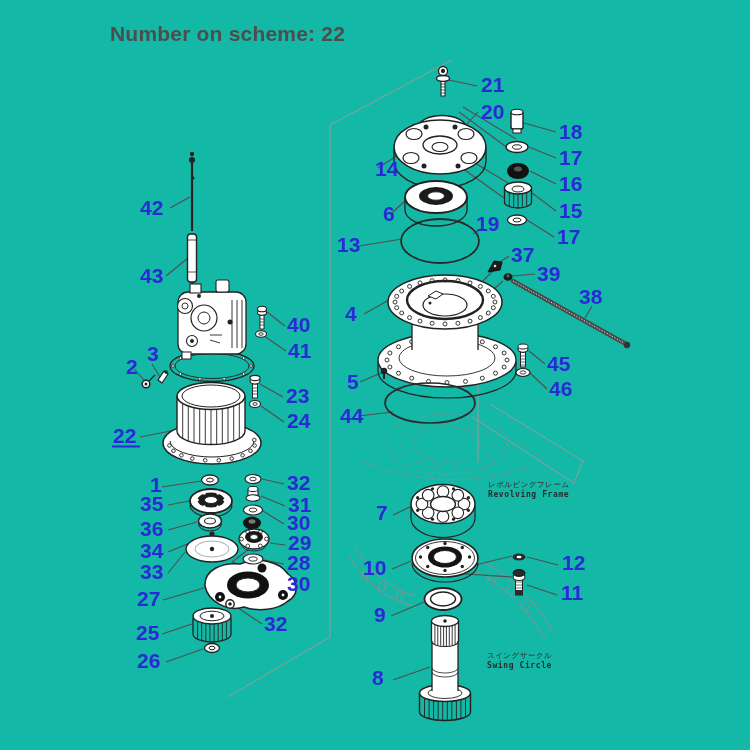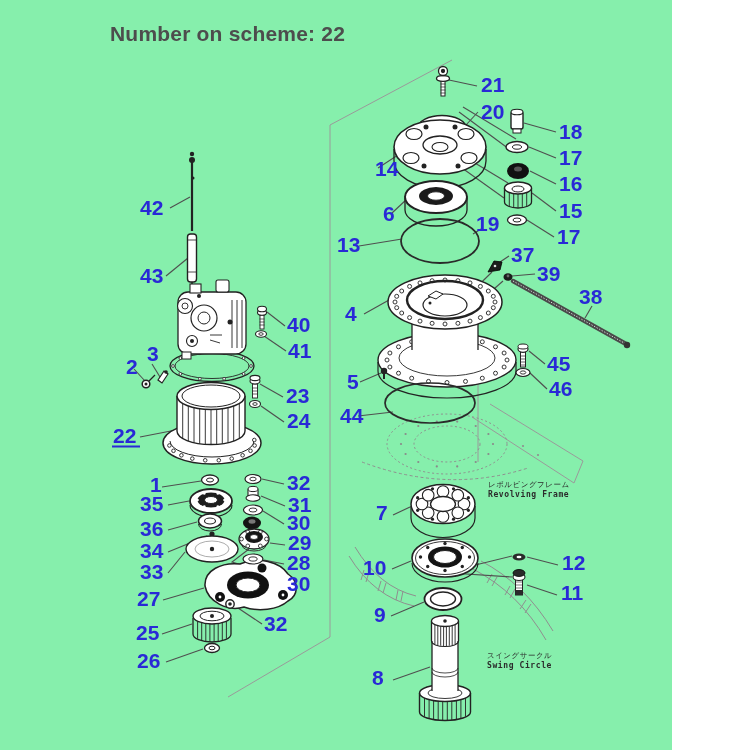--- a/index.html
+++ b/index.html
@@ -1,16 +1,16 @@
 <!DOCTYPE html>
 <html><head>
 <meta charset="utf-8">
 <style>
   html,body{margin:0;padding:0;background:#fff;}
-  .stage{position:relative;width:672px;height:750px;background:#86efac;overflow:hidden;
+  .stage{position:relative;width:750px;height:750px;background:#14b8a6;overflow:hidden;
          font-family:"Liberation Sans",sans-serif;}
   .title{position:absolute;left:110px;top:22px;font-size:21px;font-weight:700;color:#4d4d4d;
          letter-spacing:.2px;}
   svg{position:absolute;left:0;top:0;}
   svg text.plabel{font-family:"Liberation Sans",sans-serif;font-weight:700;font-size:21px;}
   svg text.cap-jp{font-family:"Liberation Sans",sans-serif;font-size:7.5px;fill:#2b2b2b;letter-spacing:.5px;}
   svg text.cap-en{font-family:"DejaVu Sans Mono",monospace;font-weight:700;font-size:8px;fill:#2b2b2b;letter-spacing:.6px;}
 </style>
 </head>
 <body>

